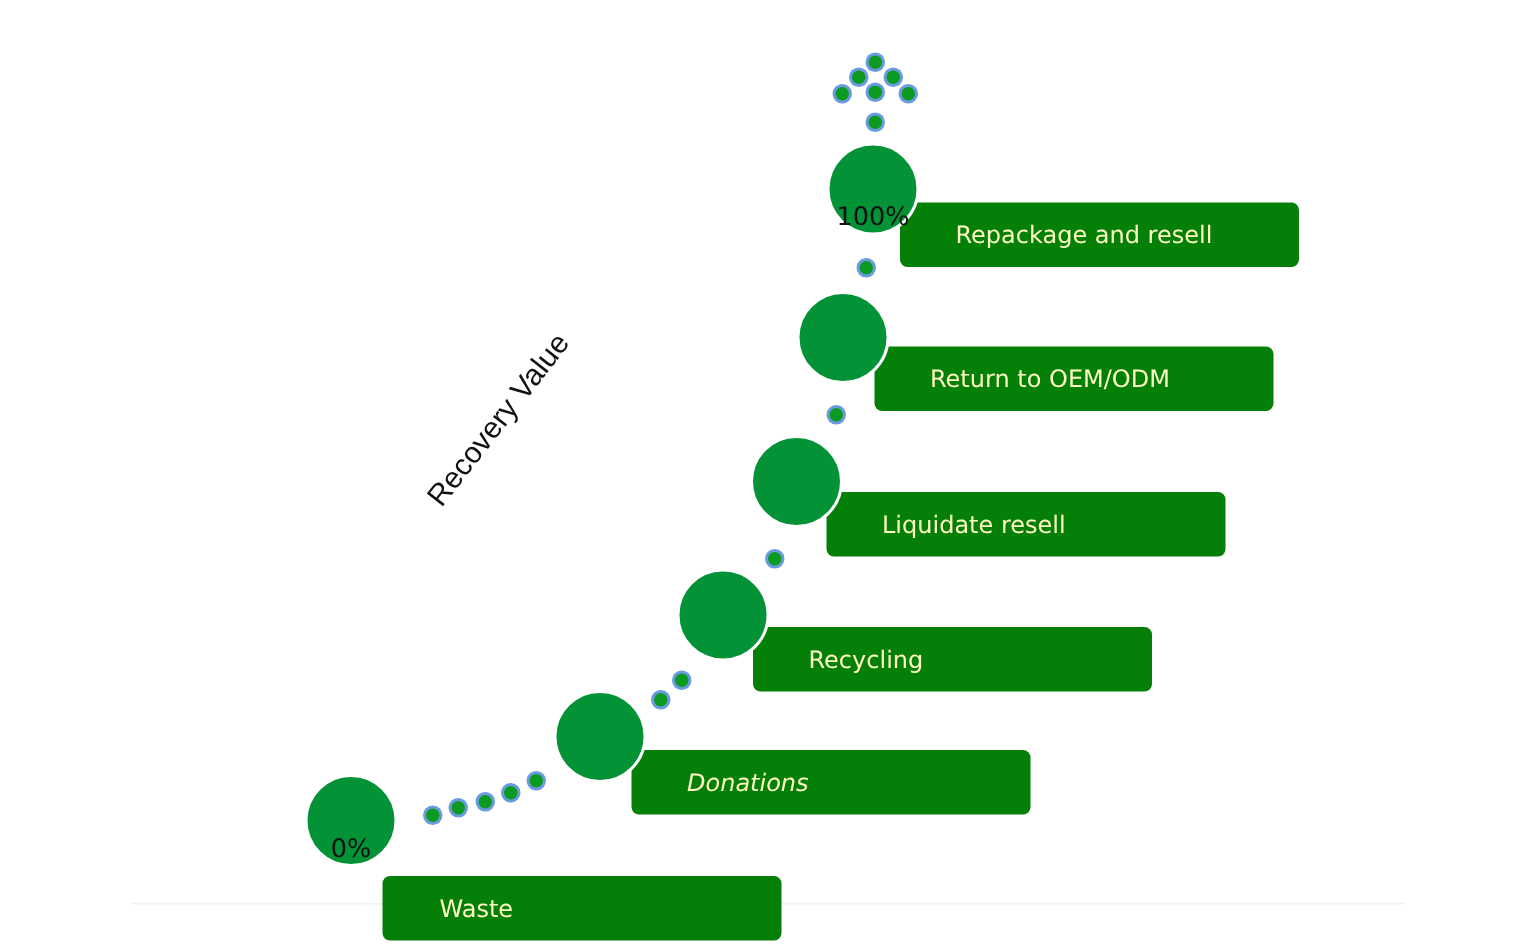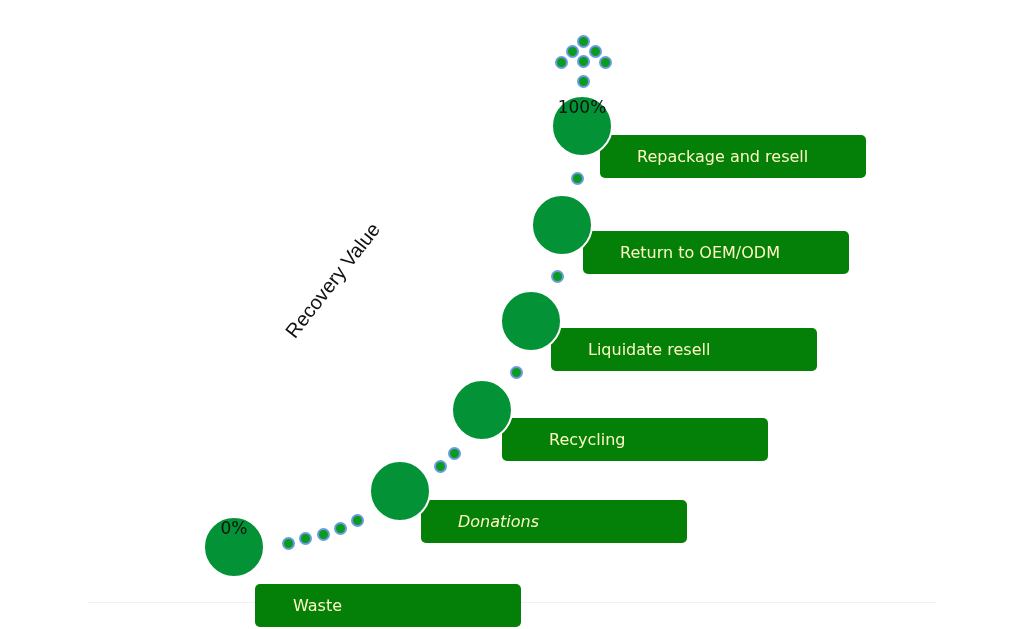--- a/index.html
+++ b/index.html
@@ -4,21 +4,21 @@
 <style>
   html, body { margin: 0; padding: 0; background: #ffffff; }
   body { width: 1024px; height: 629px; position: relative; overflow: hidden;
          font-family: "DejaVu Sans", "Liberation Sans", sans-serif; }
   .rect { position: absolute; width: 266px; height: 43px; background: #047f07;
           border-radius: 5px; box-sizing: border-box; }
   .rect .label { position: absolute; top: 0; height: 43px; line-height: 43px;
                  color: #fef9c3; font-size: 16px; white-space: nowrap; }
   .circle { position: absolute; width: 62px; height: 62px; border-radius: 50%;
             background: #049236; border: 2px solid #ffffff; box-sizing: border-box;
-            display: flex; align-items: flex-start; justify-content: center;
+            display: flex; align-items: flex-end; justify-content: center;
             color: #111; font-size: 17px; }
   .dot { position: absolute; width: 9px; height: 9px; border-radius: 50%;
          background: #0d9a20; box-shadow: 0 0 0 2px #6a9be0; }
   .axis-label { position: absolute; left: 290px; top: 324px; font-size: 20px;
                 color: #111; transform: rotate(-52deg); transform-origin: left center;
                 white-space: nowrap; font-family: "Liberation Sans", sans-serif; }
   .baseline { position: absolute; left: 88px; top: 602px; width: 848px; height: 1px;
               background: #f0f0f0; }
 </style>
 </head>
@@ -34,21 +34,21 @@
 <div class="circle" style="left:203px; top:516px;">
   <span>0%</span>
 </div>
 
 <div class="rect" style="left:421px; top:500px;">
   <span class="label" style="left:37px;font-style:italic;">Donations</span>
 </div>
 <div class="circle" style="left:369px; top:460px;"></div>
 
 <div class="rect" style="left:502px; top:418px;">
-  <span class="label" style="left:37px;margin-left:10px;">Recycling</span>
+  <span class="label" style="left:37px;">Recycling</span>
 </div>
 <div class="circle" style="left:451px; top:379px;"></div>
 
 <div class="rect" style="left:551px; top:328px;">
   <span class="label" style="left:37px;">Liquidate resell</span>
 </div>
 <div class="circle" style="left:500px; top:290px;"></div>
 
 <div class="rect" style="left:583px; top:231px;padding-left:40px;">
   <span class="label" style="left:37px;">Return to OEM/ODM</span>

